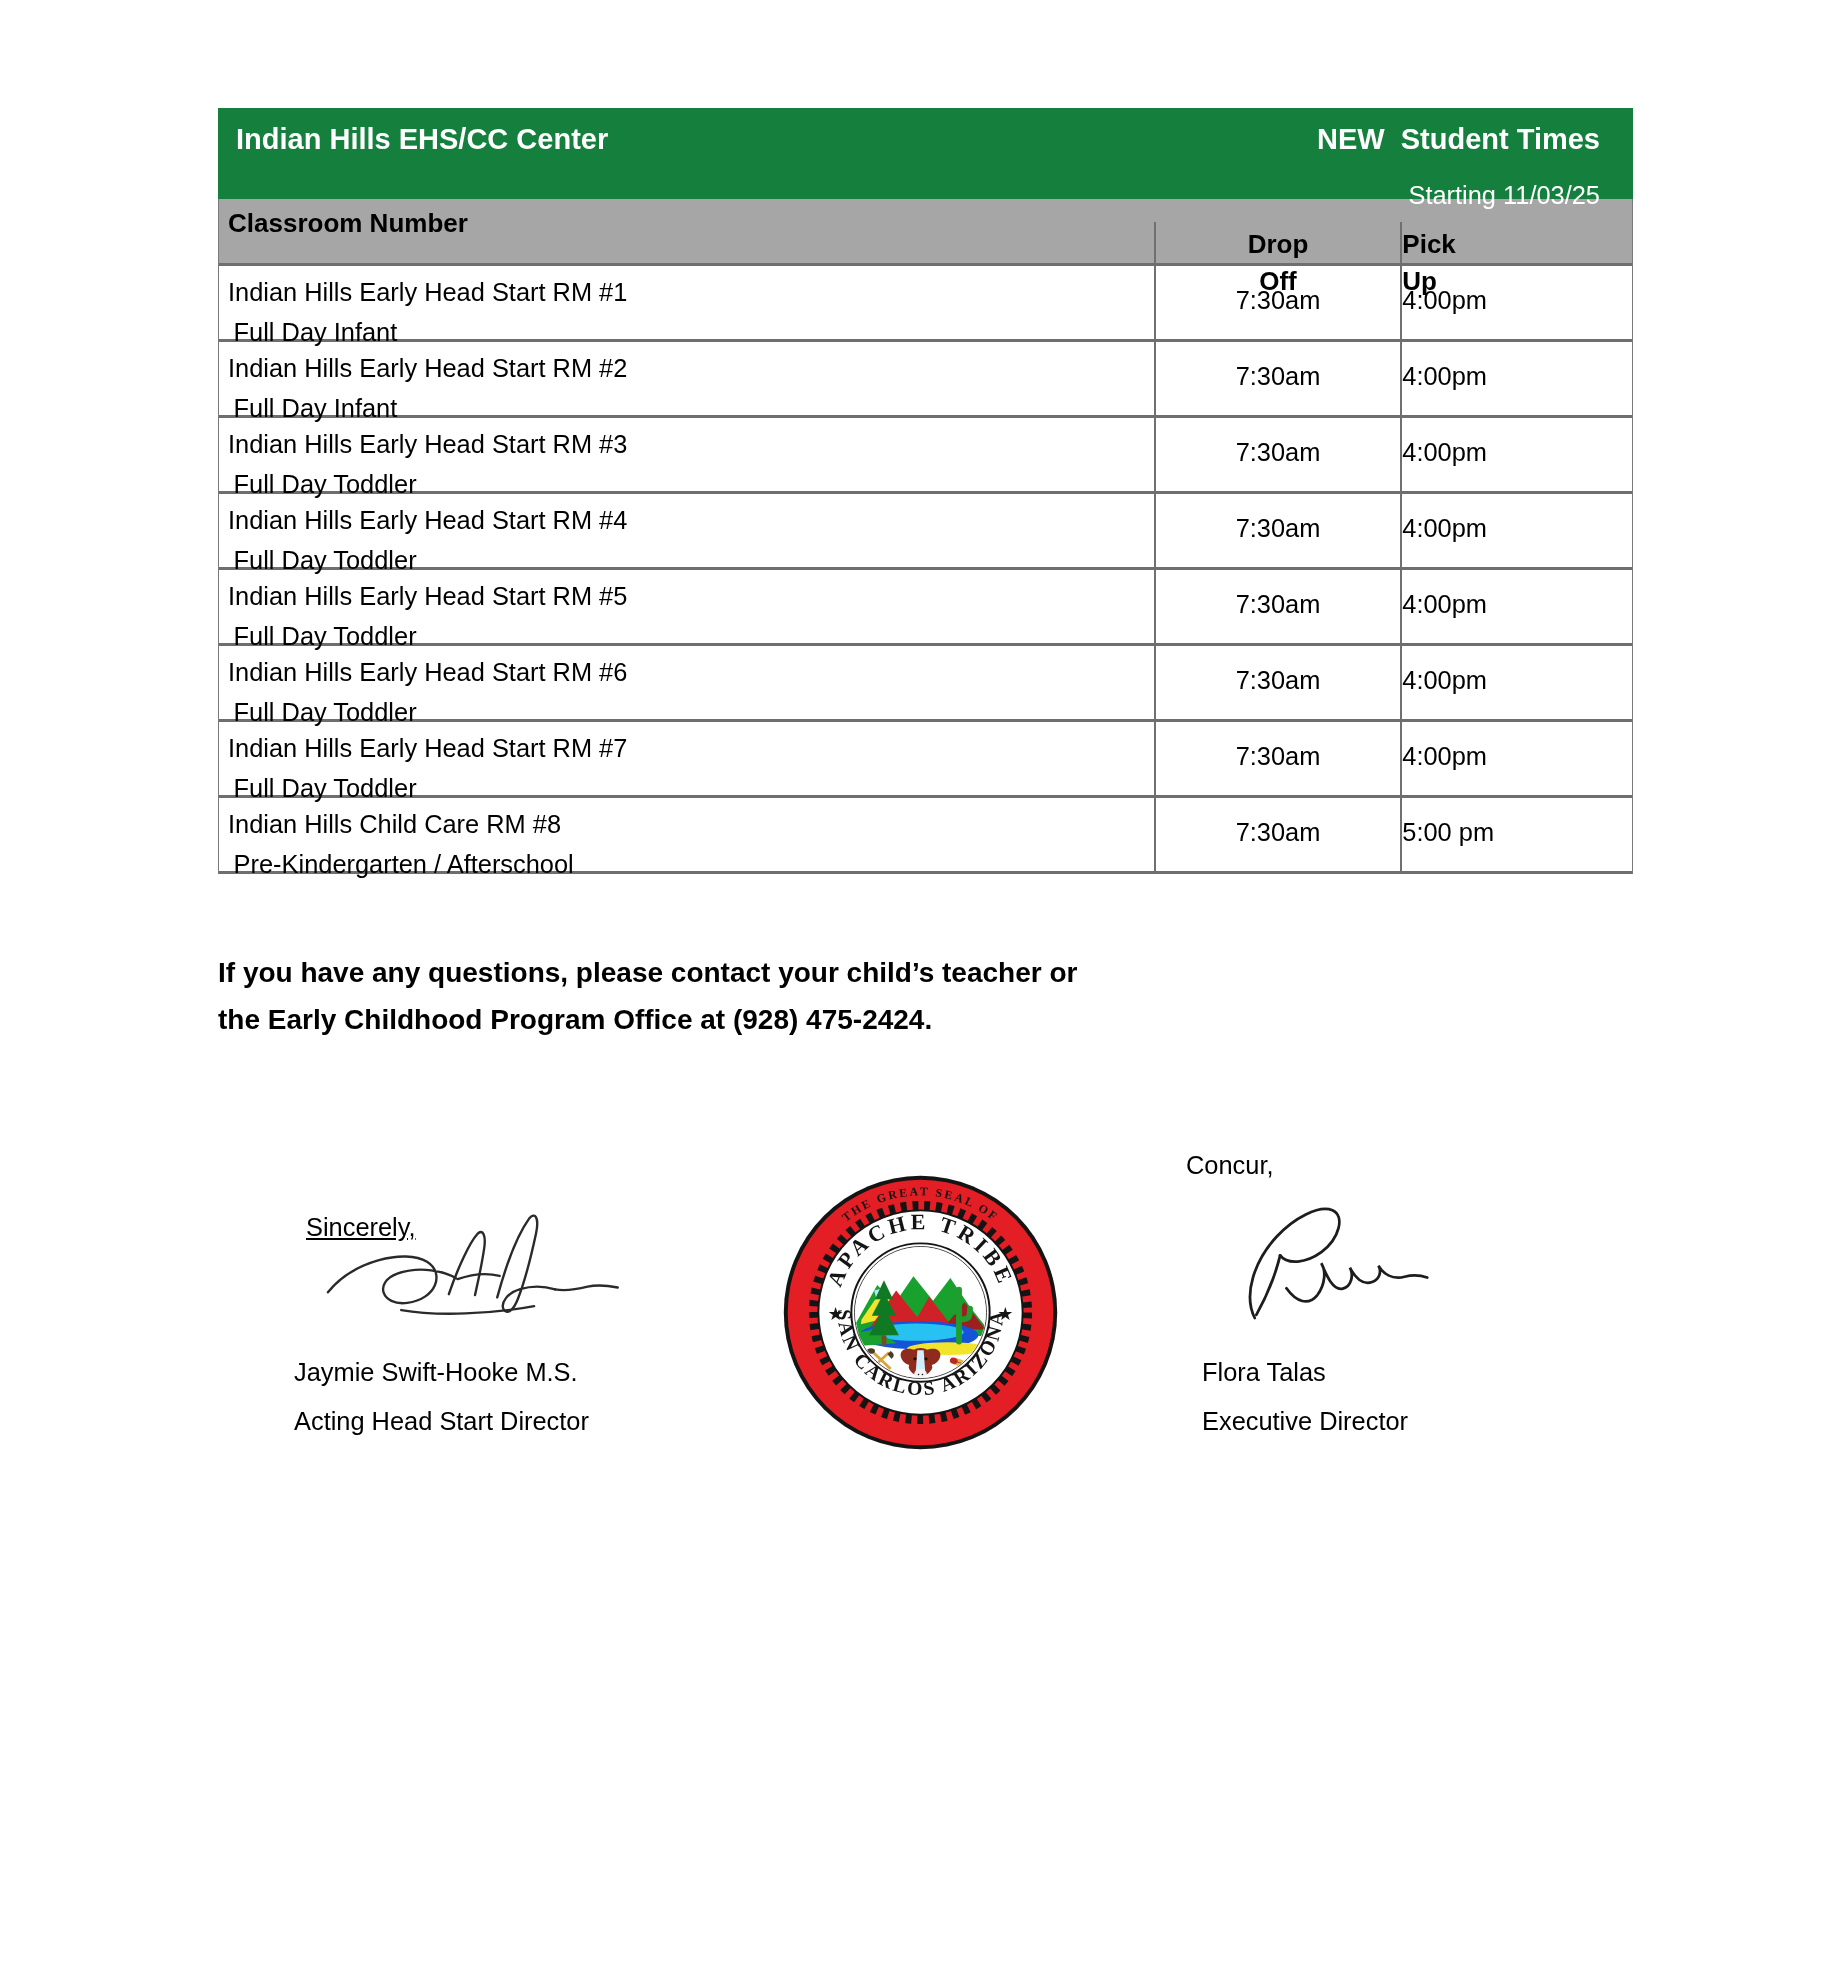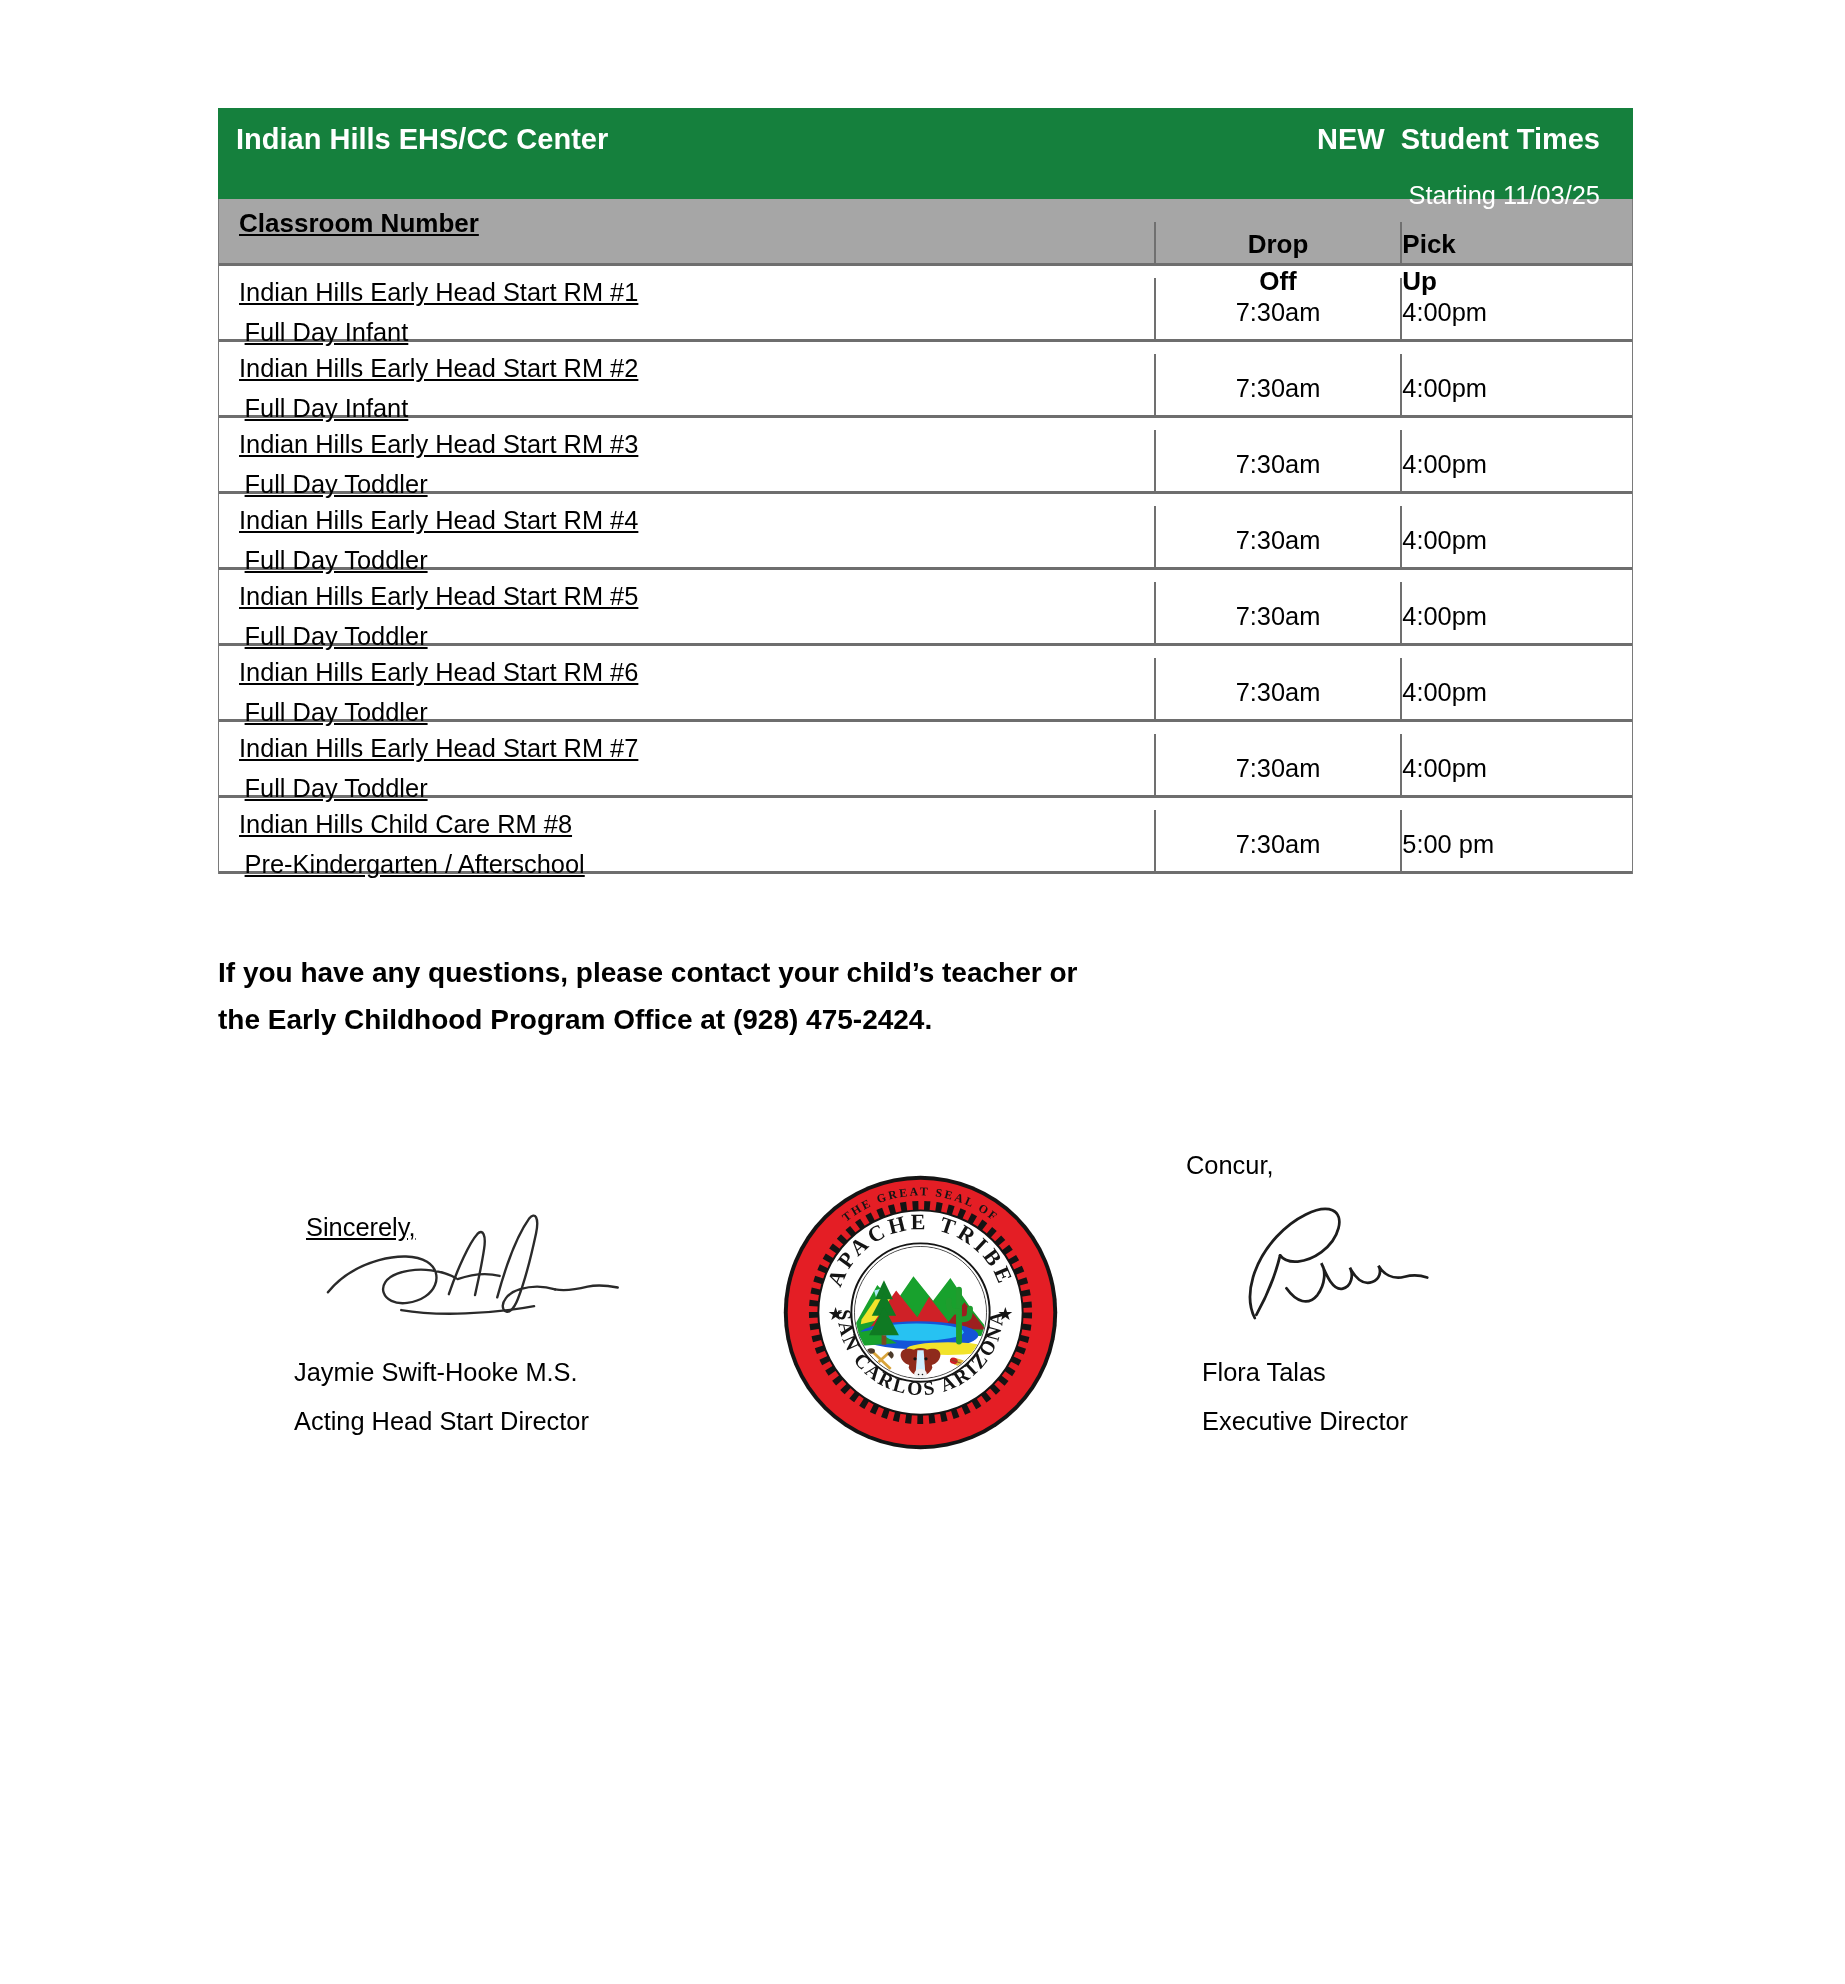--- a/index.html
+++ b/index.html
@@ -13,29 +13,29 @@
   .tablewrap { position:absolute; left:218px; top:108px; width:1415px; }
   .bar { position:relative; background:#15803d; height:91px; color:#fff; }
   .bar-title { position:absolute; left:18px; top:15px; font-size:29px; font-weight:bold; }
   .bar-right { position:absolute; left:985px; top:0; width:397px; text-align:right; }
   .bar-right-title { margin-top:15px; font-size:29px; font-weight:bold; white-space:pre; }
   .bar-right-sub { margin-top:25px; font-size:25.4px; font-weight:normal; }
 
   .grid { border-left:1.6px solid #7a7a7a; border-right:1.6px solid #7a7a7a; }
   .thead { display:flex; background:#a6a6a6; height:67px; border-bottom:3.2px solid #6e6e6e; }
   .trow  { display:flex; background:#fff; height:76px; border-bottom:3.2px solid #6e6e6e; }
-  .c1 { width:936px; padding-left:20px;text-decoration:underline; }
+  .c1 { width:936px; padding-left:9px; }
   .c2 { width:247px; text-align:center; border-left:2px solid #707070; }
   .c3 { width:232px; text-align:left; border-left:2px solid #707070; }
   .thead .c1 { font-weight:bold; font-size:26px; padding-top:8.7px; }
   .thead .c2, .thead .c3 { font-weight:bold; font-size:26px; padding-top:8.7px; line-height:1.0;margin-top:23px; }
   .thead .hl2 { margin-top:11px; }
   .trow .l1 { font-size:25.4px; padding-top:12px; }
   .trow .l2 { font-size:25.4px; padding-top:11px; padding-left:5.6px; }
-  .trow .c2, .trow .c3 { font-size:25.4px; padding-top:20px;margin-top:12px; }
+  .trow .c2, .trow .c3 { font-size:25.4px; padding-top:20px; }
 
   
   .note { position:absolute; left:218px; top:949px; width:1415px; text-align:left;
           font-size:28px; font-weight:bold; line-height:47px; }
 
   
   .salut-left  { position:absolute; left:306px;  top:1213px; font-size:25.4px;text-decoration:underline; }
   .salut-right { position:absolute; left:1186px; top:1151px; font-size:25.4px; }
   .sig-left  { position:absolute; left:318px;  top:1195px; }
   .sig-right { position:absolute; left:1227px; top:1187px; }

